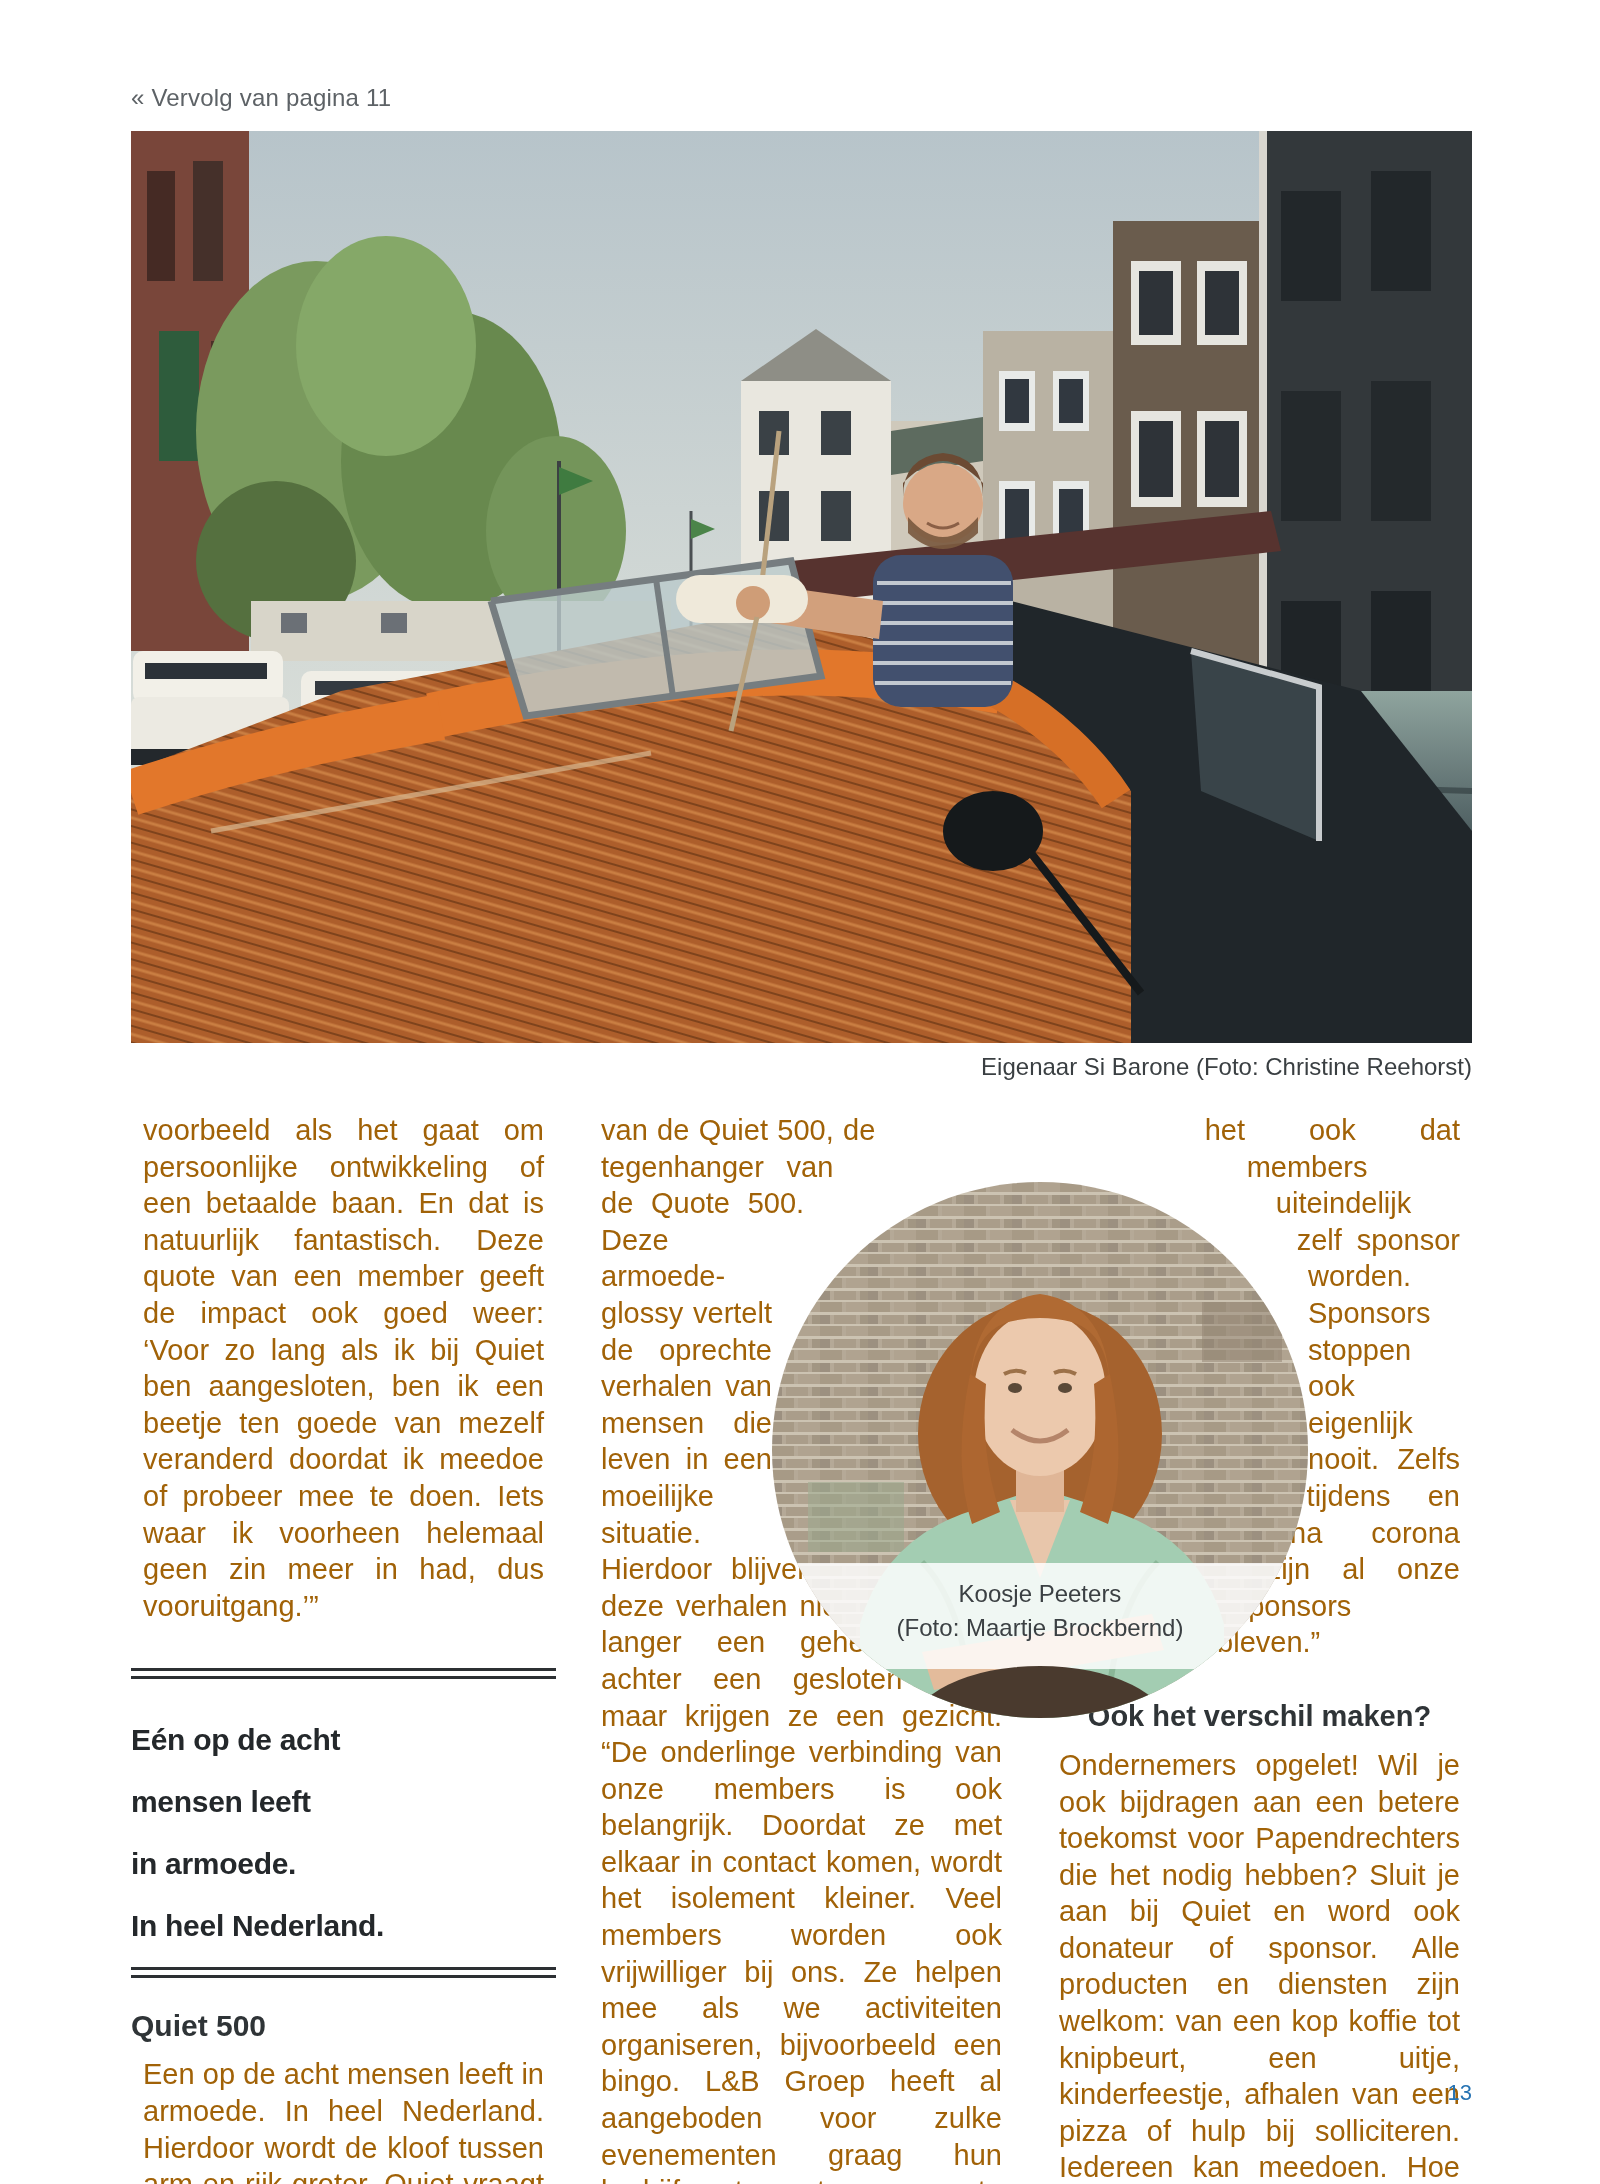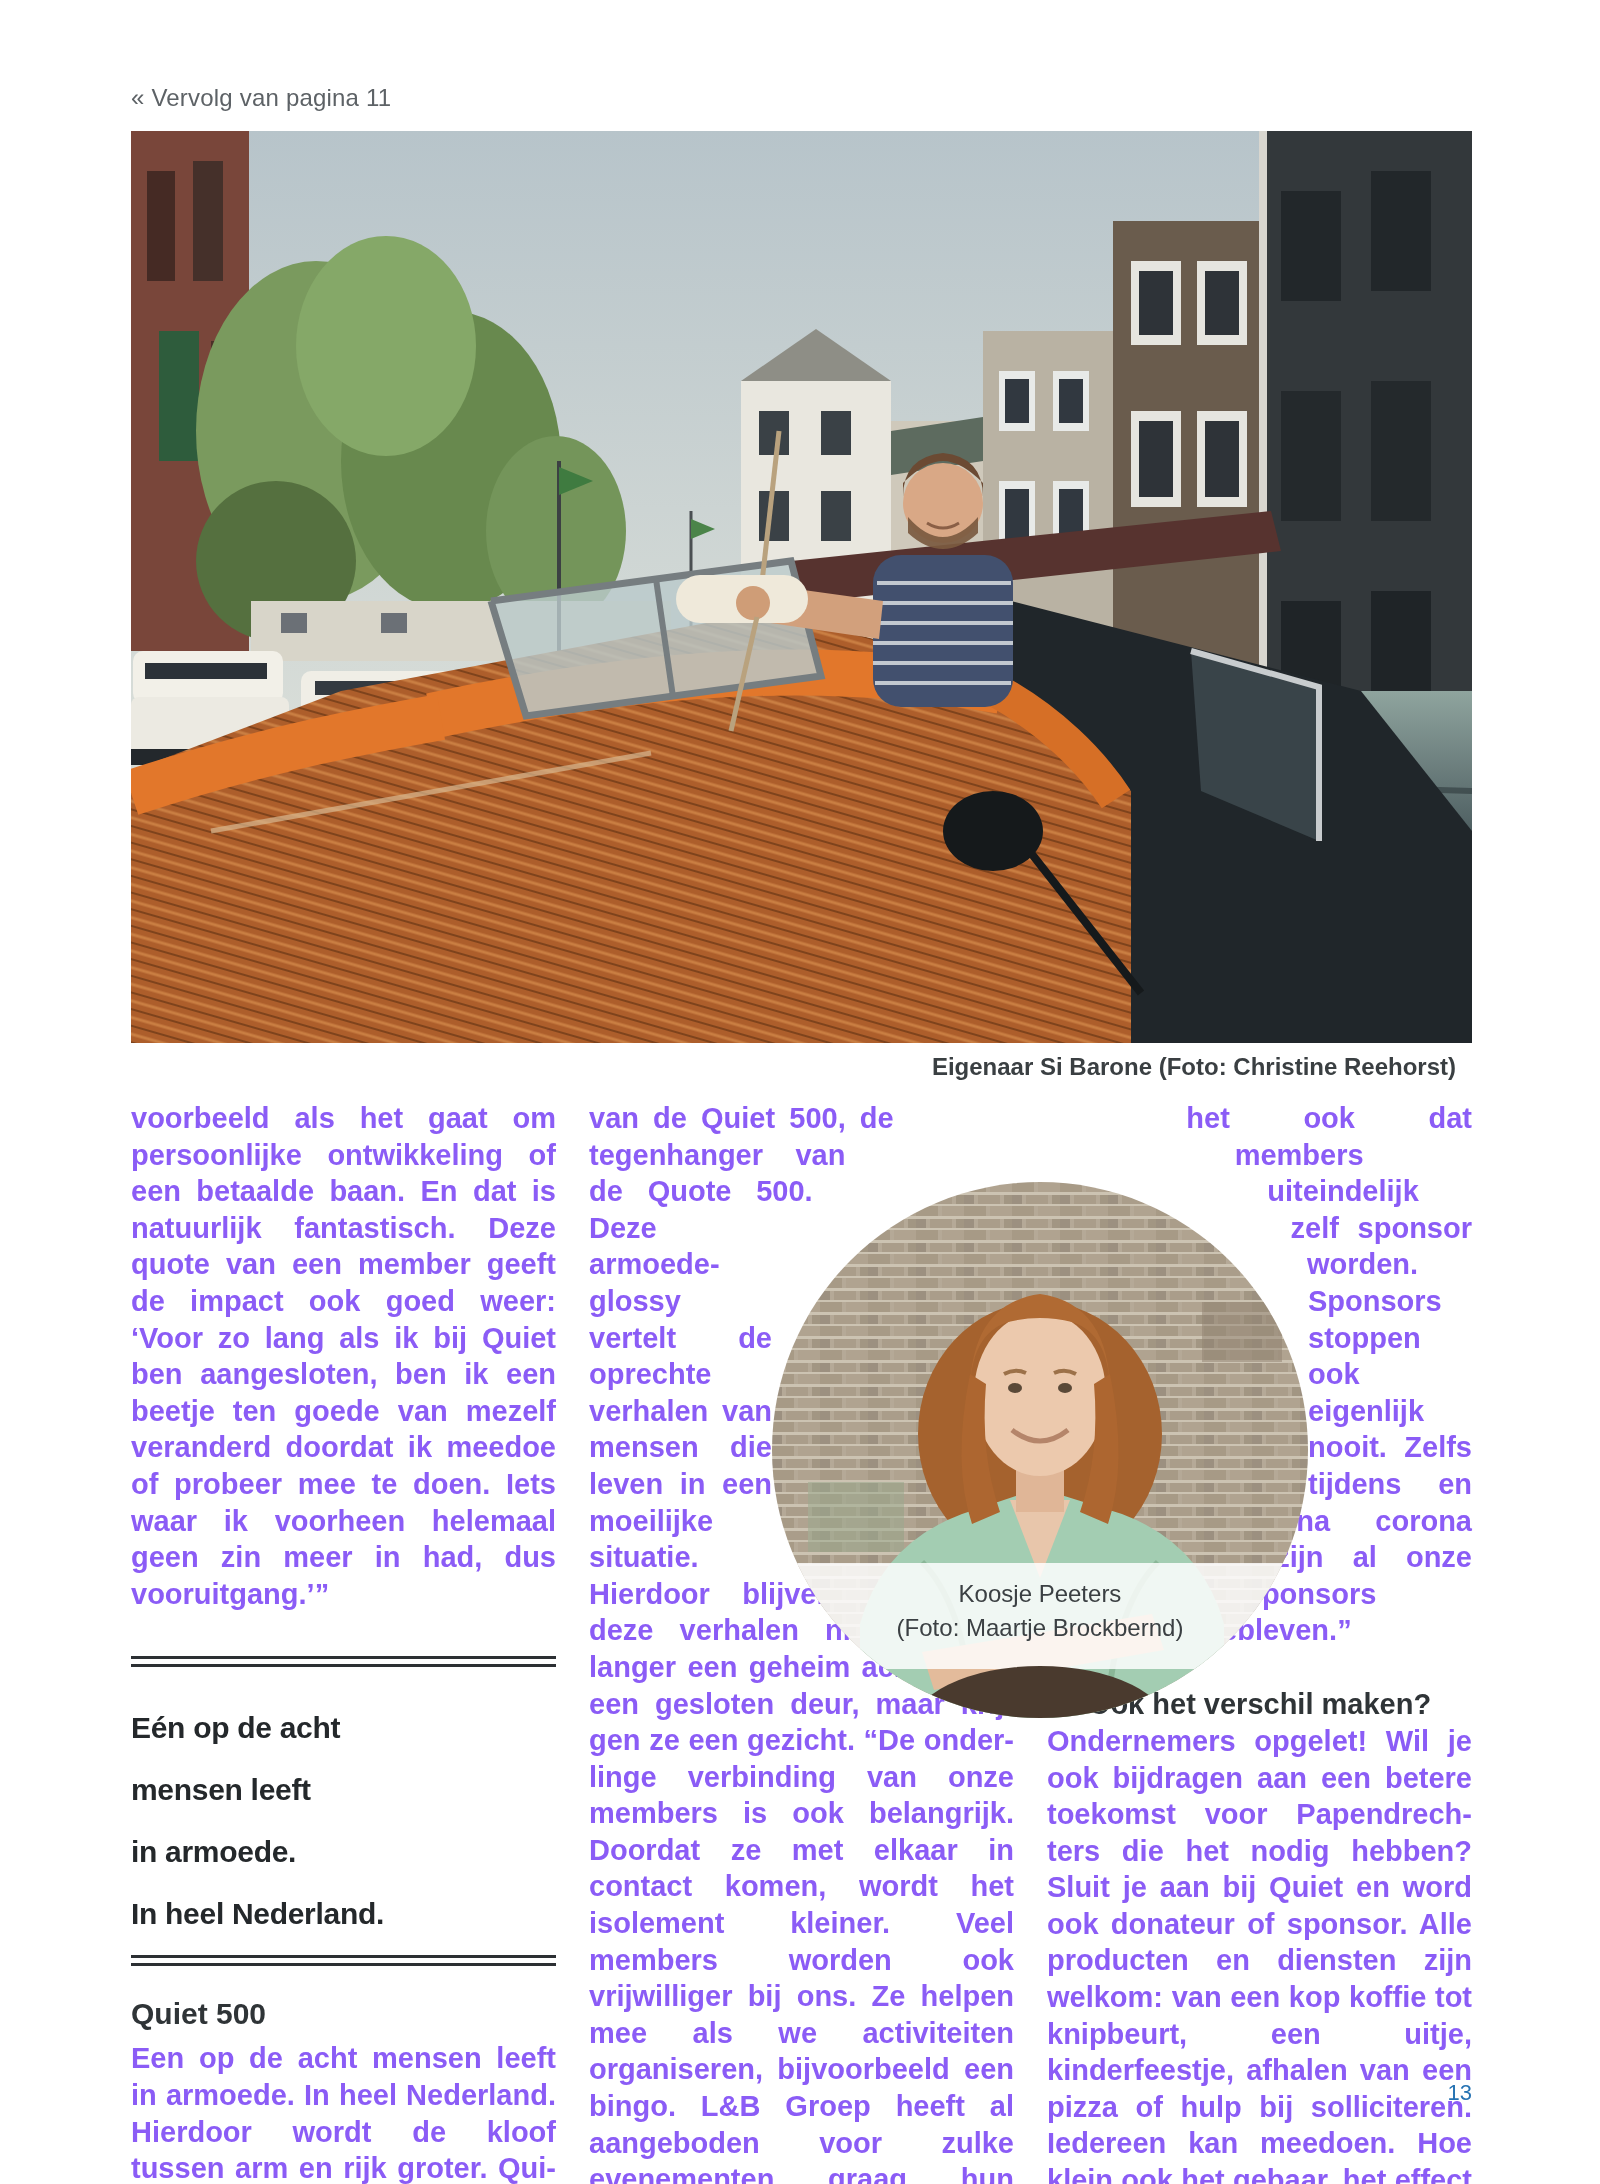--- a/index.html
+++ b/index.html
@@ -1,25 +1,25 @@
 <!DOCTYPE html>
 <html><head>
 <meta charset="utf-8">
 <style>
   html,body{margin:0;padding:0;background:#ffffff;}
   .page{position:relative;width:1600px;height:2184px;background:#ffffff;overflow:hidden;
         font-family:"Liberation Sans",sans-serif;color:#3f4446;}
   .note{position:absolute;left:131px;top:84px;font-size:24px;letter-spacing:.2px;color:#5d6266;}
   .photo{position:absolute;left:131px;top:131px;width:1341px;height:912px;margin:0;}
   .photo svg{display:block;width:100%;height:100%;}
-  .caption{position:absolute;top:1053px;right:144px;font-size:24px;font-weight:700;color:#3a3f42;}
+  .caption{position:absolute;top:1053px;right:128px;font-size:24px;font-weight:400;color:#3a3f42;}
   .col{position:absolute;top:1100px;width:425px;}
   .col1{left:131px;} .col2{left:589px;} .col3{left:1047px;}
-  p.body{margin:0;font-size:29px;line-height:36.6px;text-align:justify;color:#8b5cf6;
-         hyphens:manual;font-weight:bold;-webkit-hyphens:manual;}
+  p.body{margin:12px;font-size:29px;line-height:36.6px;text-align:justify;color:#a16207;
+         hyphens:manual;-webkit-hyphens:manual;}
   .float-r{float:right;width:242px;height:560px;margin-top:70px;
            shape-outside:circle(284px at 268px 280px);}
   .float-l{float:left;width:261px;height:560px;margin-top:70px;
            shape-outside:circle(284px at -7px 280px);}
   .rule{height:5px;border-top:3px solid #2c3033;border-bottom:3px solid #2c3033;margin-top:44px;}
   .rule.second{margin-top:10px;}
   .pullquote{margin-top:30px;font-weight:700;color:#24282b;font-size:30px;line-height:62px;letter-spacing:-0.3px;}
   h3.sub{margin:30px 0 8px;font-size:30px;line-height:36px;color:#2f3437;font-weight:700;}
   h4.colhead{margin:37px 0 0;font-size:29px;line-height:37px;font-weight:700;color:#2f3437;text-align:center;}
   .inset{position:absolute;left:772px;top:1182px;width:536px;height:536px;}

